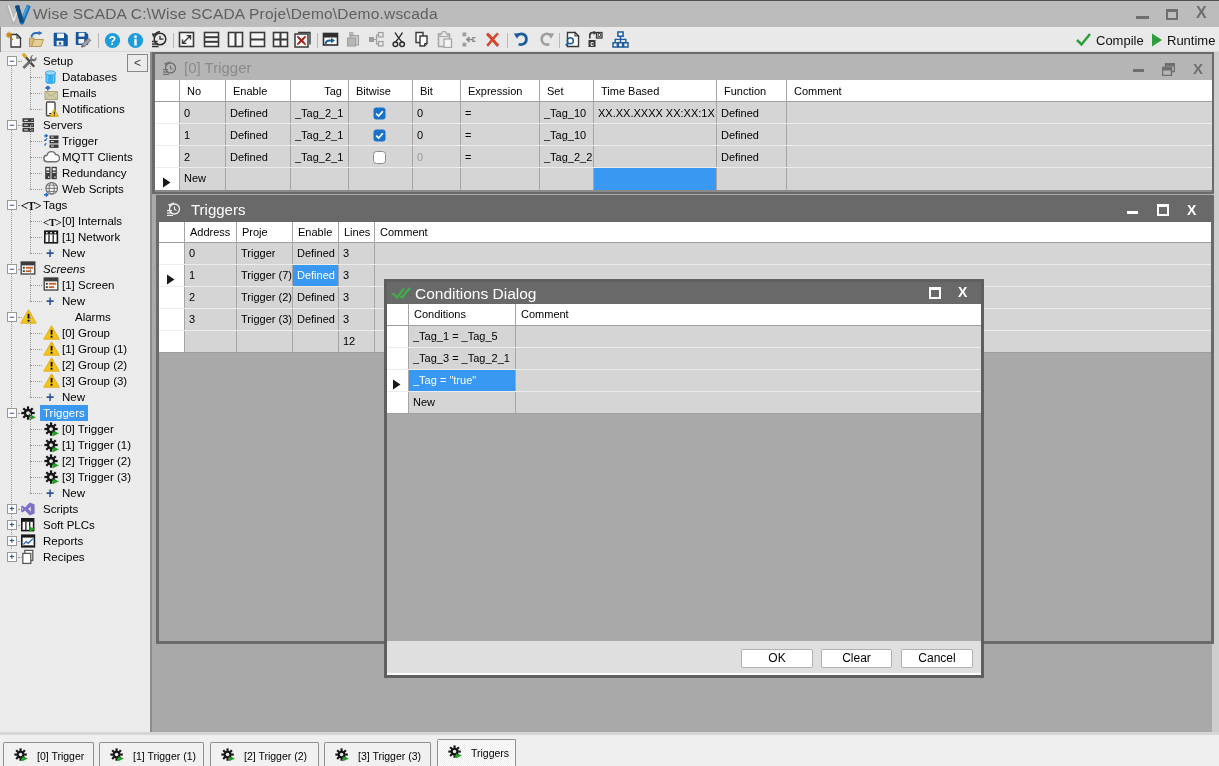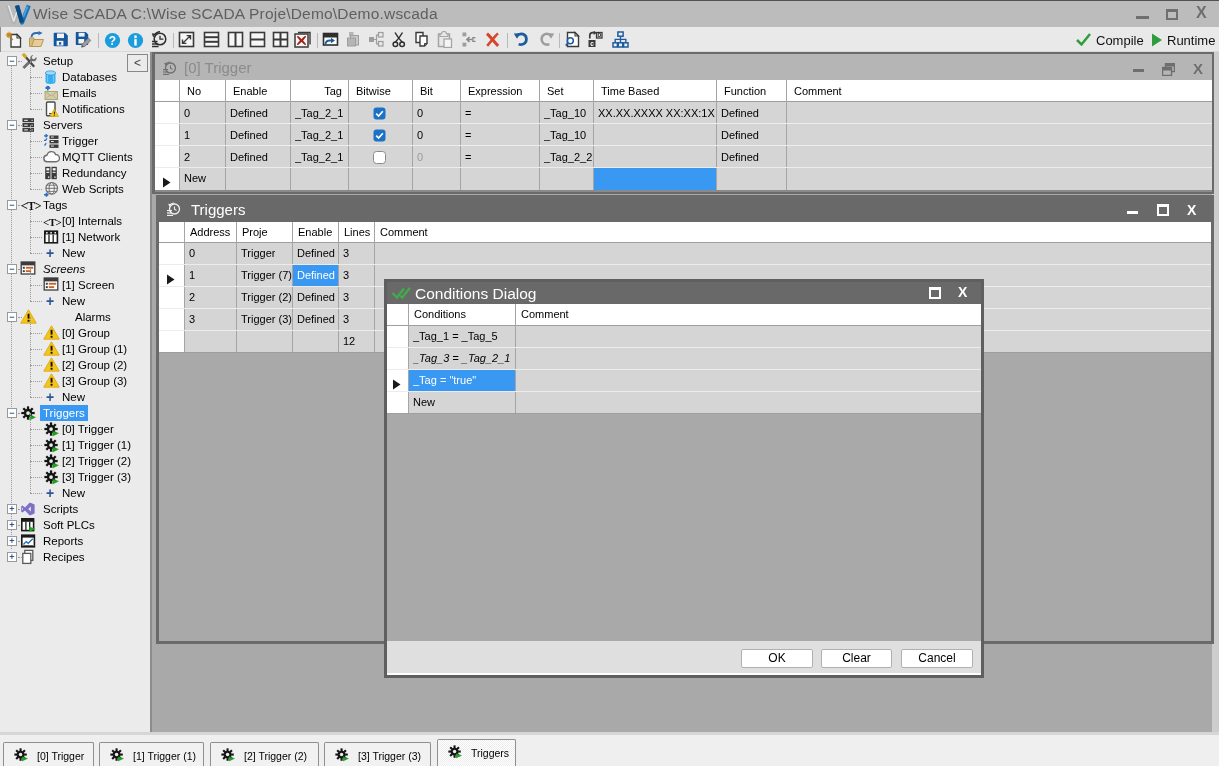--- a/index.html
+++ b/index.html
@@ -677,21 +677,21 @@
 <div style="position:absolute;left:415px;top:285px;width:300px;height:17px;font-size:15.5px;color:#fff;">Conditions Dialog</div>
 <div style="position:absolute;left:929px;top:287px;width:12px;height:12px;border:2px solid #fff;border-top-width:3px;"></div>
 <div style="position:absolute;left:958px;top:284px;width:14px;height:16px;font-size:14px;font-weight:bold;color:#fff;">X</div>
 <div style="position:absolute;left:387px;top:304px;width:594px;height:22px;background:#fff;"></div>
 <div class="cell" style="left:414px;top:308px;">Conditions</div>
 <div class="cell" style="left:521px;top:308px;">Comment</div>
 <div style="position:absolute;left:387px;top:325px;width:594px;height:1px;background:#9e9e9e;"></div>
 <div style="position:absolute;left:387px;top:326px;width:21px;height:88px;background:#fff;"></div>
 <div style="position:absolute;left:408px;top:326px;width:573px;height:88px;background:#d5d5d5;"></div>
 <div class="cell" style="left:413px;top:330px;">_Tag_1 = _Tag_5</div>
-<div class="cell" style="left:413px;top:352px;font-style:italic;">_Tag_3 = _Tag_2_1</div>
+<div class="cell" style="left:413px;top:352px;">_Tag_3 = _Tag_2_1</div>
 <div style="position:absolute;left:409px;top:370px;width:106px;height:21.5px;background:#3898f2;"></div>
 <div class="cell" style="left:413px;top:374px;color:#fff;">_Tag = "true"</div>
 <div class="cell" style="left:413px;top:396px;">New</div>
 <div style="position:absolute;left:392px;top:376px;width:9px;height:11px;"><svg width="9" height="11" viewBox="0 0 9 11" style="">
       <path d="M1 0.5 L8.5 5.5 L1 10.5 z" fill="#1a1a1a"></path>
     </svg></div>
 <div class="vline" style="left:408px;top:304px;height:110px;"></div>
 <div class="vline" style="left:515px;top:304px;height:110px;"></div>
 <div style="position:absolute;left:387px;top:346.5px;width:594px;height:1.6px;background:#ececec;"></div>
 <div style="position:absolute;left:387px;top:368.5px;width:594px;height:1.6px;background:#ececec;"></div>

